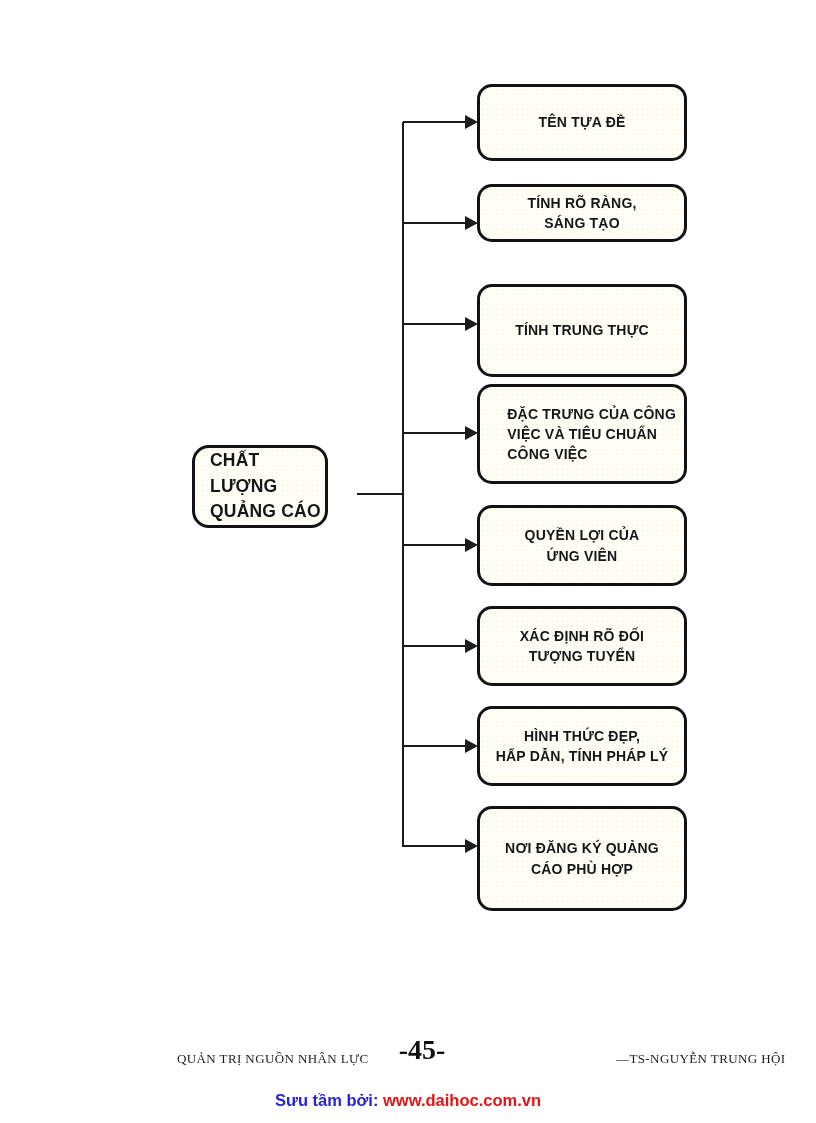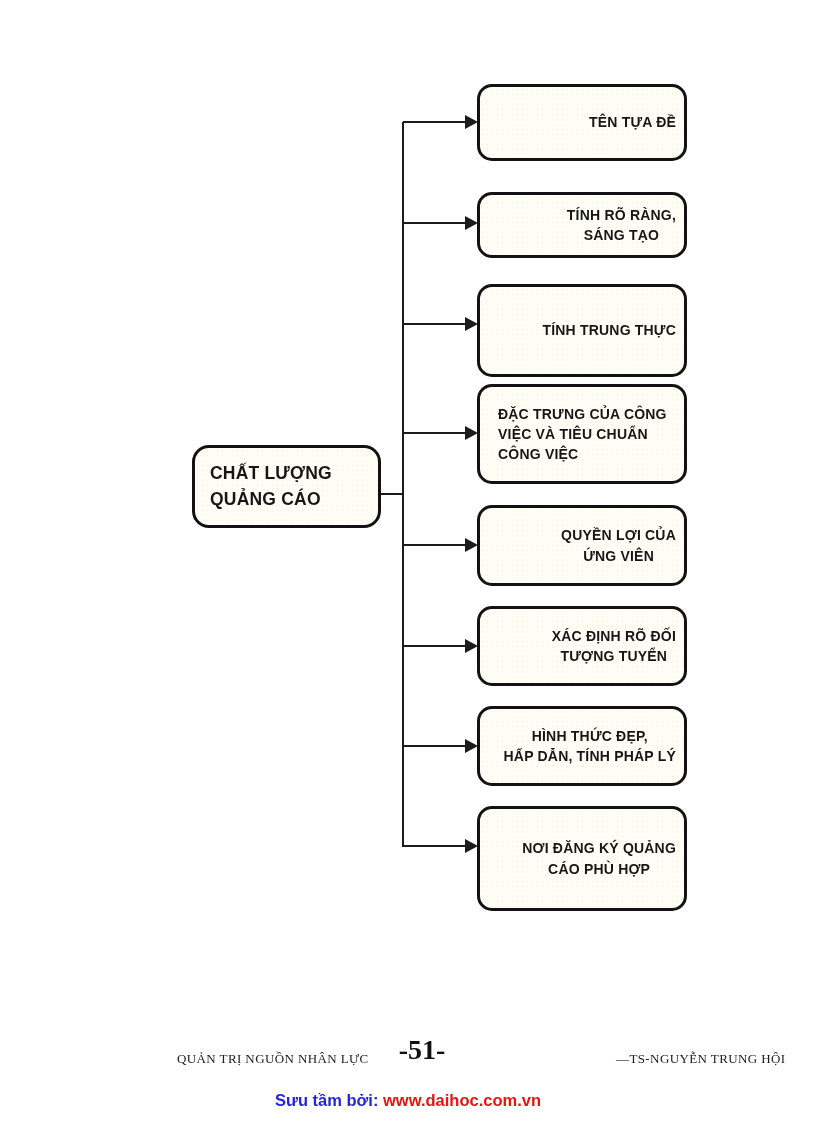--- a/index.html
+++ b/index.html
@@ -43,32 +43,32 @@
   
   .node {
     position: absolute;
     background-color: #fffef6;
     background-image: radial-gradient(#f5f1d8 0.8px, transparent 0.9px);
     background-size: 5px 5px;
     border: 3px solid #121212;
     border-radius: 15px;
     display: flex;
     align-items: center;
-    justify-content: flex-end;
+    justify-content: center;
     color: #161616;
     font-weight: bold;
     text-align: center;
     white-space: pre-line;
     letter-spacing: 0.2px;
   }
   .branch { left: 477px; width: 210px; font-size: 14px; line-height: 1.45; padding: 2px 8px; }
-  .branch.left-text { justify-content: flex-start; text-align: left; padding-left: 18px; }
+  .branch.left-text { justify-content: flex-end; text-align: left; padding-left: 18px; }
   .root-box {
     left: 192px; top: 445px;
-    width: 189px; height: 83px;
+    width: 136px; height: 83px;
     font-size: 17.5px; line-height: 1.45;
     justify-content: flex-start; text-align: left;
     padding-left: 15px;
     border-radius: 17px;
   }
 
   
   .footer-text {
     position: absolute;
     font-family: "Liberation Serif", "DejaVu Serif", serif;
@@ -135,21 +135,21 @@
 
   <div class="node root-box">
     <span>CHẤT LƯỢNG
 QUẢNG CÁO</span>
   </div>
 
   <div class="node branch" style="top:84px;height:77px">
     <span>TÊN TỰA ĐỀ</span>
   </div>
 
-  <div class="node branch" style="top:192px;height:66px">
+  <div class="node branch" style="top:184px;height:58px">
     <span>TÍNH RÕ RÀNG,
 SÁNG TẠO</span>
   </div>
 
   <div class="node branch" style="top:284px;height:93px">
     <span>TÍNH TRUNG THỰC</span>
   </div>
 
   <div class="node branch left-text" style="top:384px;height:100px">
     <span>ĐẶC TRƯNG CỦA CÔNG
@@ -171,20 +171,20 @@
     <span>HÌNH THỨC ĐẸP,
 HẤP DẪN, TÍNH PHÁP LÝ</span>
   </div>
 
   <div class="node branch" style="top:806px;height:105px">
     <span>NƠI ĐĂNG KÝ QUẢNG
 CÁO PHÙ HỢP</span>
   </div>
 
   <div class="footer-text footer-left">QUẢN TRỊ NGUỒN NHÂN LỰC</div>
-  <div class="footer-page">-51-</div>
+  <div class="footer-page">-45-</div>
   <div class="footer-text footer-right">—TS-NGUYỄN TRUNG HỘI</div>
 
   <div class="credit">
     <span style="color: rgb(37, 37, 214);">Sưu tầm bởi: </span><span style="color: rgb(229, 20, 20);">www.daihoc.com.vn</span>
   </div>
 
 </div>
 
 </body></html>

